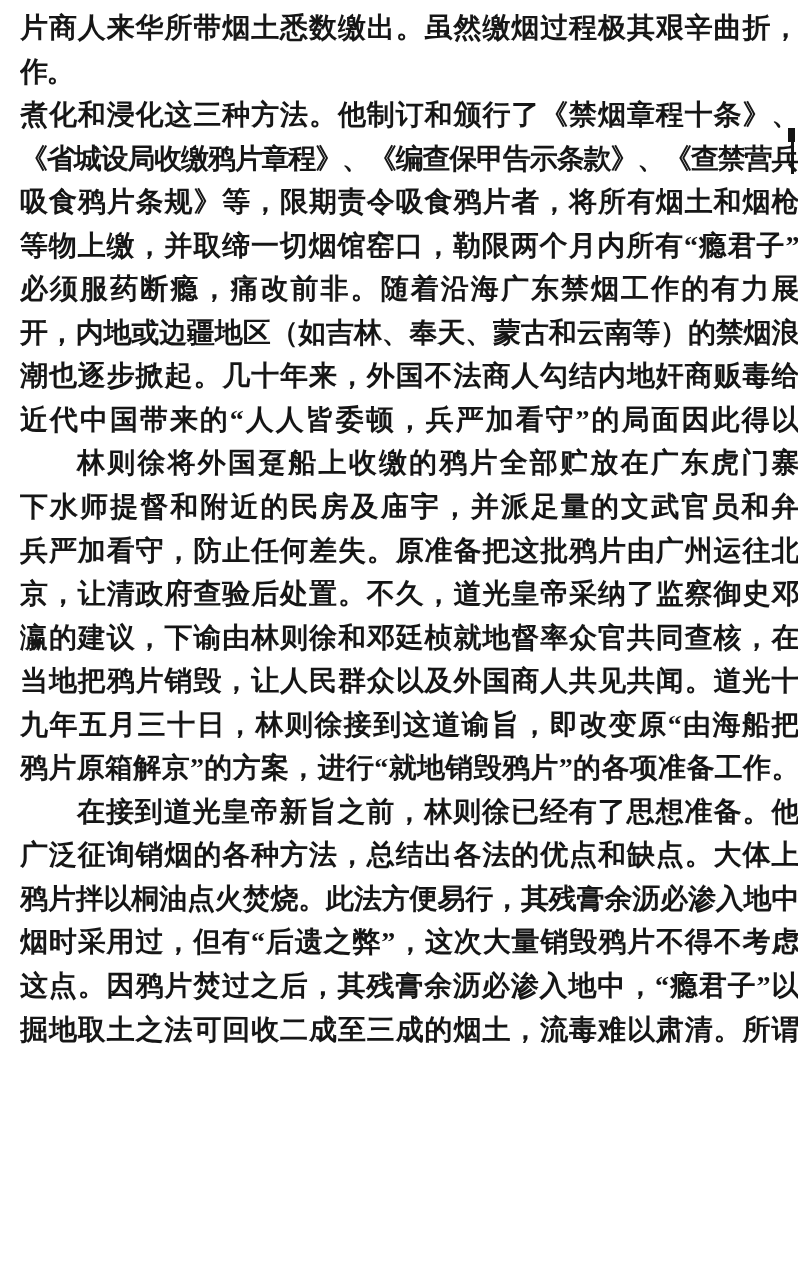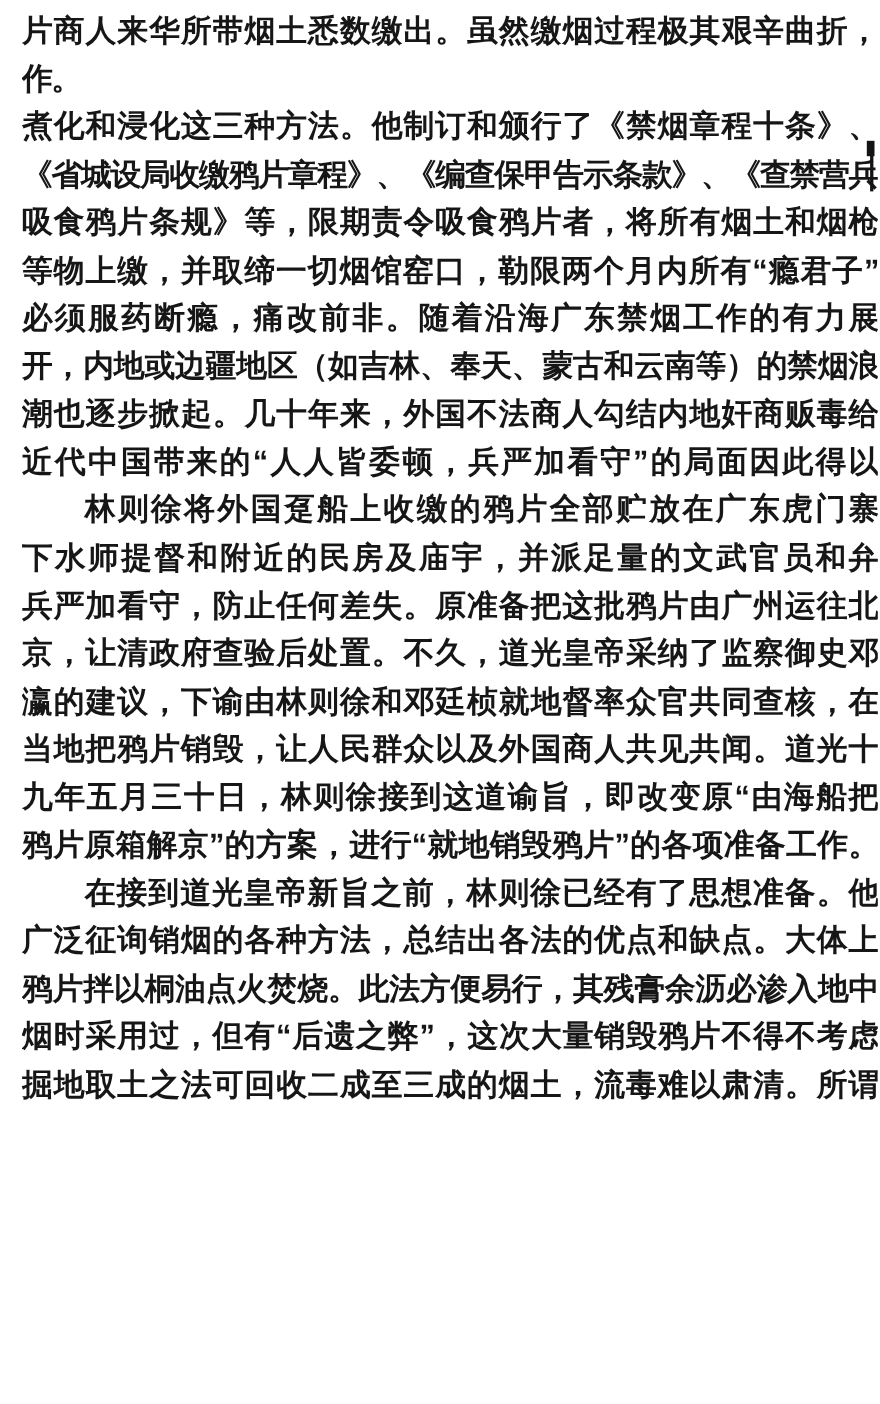--- a/index.html
+++ b/index.html
@@ -7,21 +7,21 @@
     margin: 0;
     padding: 0;
     background: #ffffff;
   }
   .page {
     position: relative;
     width: 800px;
     height: 1276px;
     background: #ffffff;
     overflow: hidden;
-    font-family: Liberation Sans, sans-serif;
+    font-family: Liberation Serif, serif;
   }
   .text-column {
     position: absolute;
     left: 20px;
     top: 6px;
     width: 778px;
     color: #161616;
     font-size: 28px;
     font-weight: 600;
     letter-spacing: -1.4px;
@@ -77,18 +77,19 @@
       <div class="line">兵严加看守，防止任何差失。原准备把这批鸦片由广州运往北</div>
       <div class="line">京，让清政府查验后处置。不久，道光皇帝采纳了监察御史邓</div>
       <div class="line">瀛的建议，下谕由林则徐和邓廷桢就地督率众官共同查核，在</div>
       <div class="line">当地把鸦片销毁，让人民群众以及外国商人共见共闻。道光十</div>
       <div class="line">九年五月三十日，林则徐接到这道谕旨，即改变原“由海船把</div>
       <div class="line">鸦片原箱解京”的方案，进行“就地销毁鸦片”的各项准备工作。</div>
       <div class="line indent">在接到道光皇帝新旨之前，林则徐已经有了思想准备。他</div>
       <div class="line">广泛征询销烟的各种方法，总结出各法的优点和缺点。大体上</div>
       <div class="line">鸦片拌以桐油点火焚烧。此法方便易行，其残膏余沥必渗入地中</div>
       <div class="line">烟时采用过，但有“后遗之弊”，这次大量销毁鸦片不得不考虑</div>
+      <div class="line">这点。因鸦片焚过之后，其残膏余沥必渗入地中，“瘾君子”以</div>
       <div class="line">掘地取土之法可回收二成至三成的烟土，流毒难以肃清。所谓</div>
     </div>
   <div class="scan-mark">
     <div class="nub"></div>
   </div>
 </div>
 
 </body></html>

